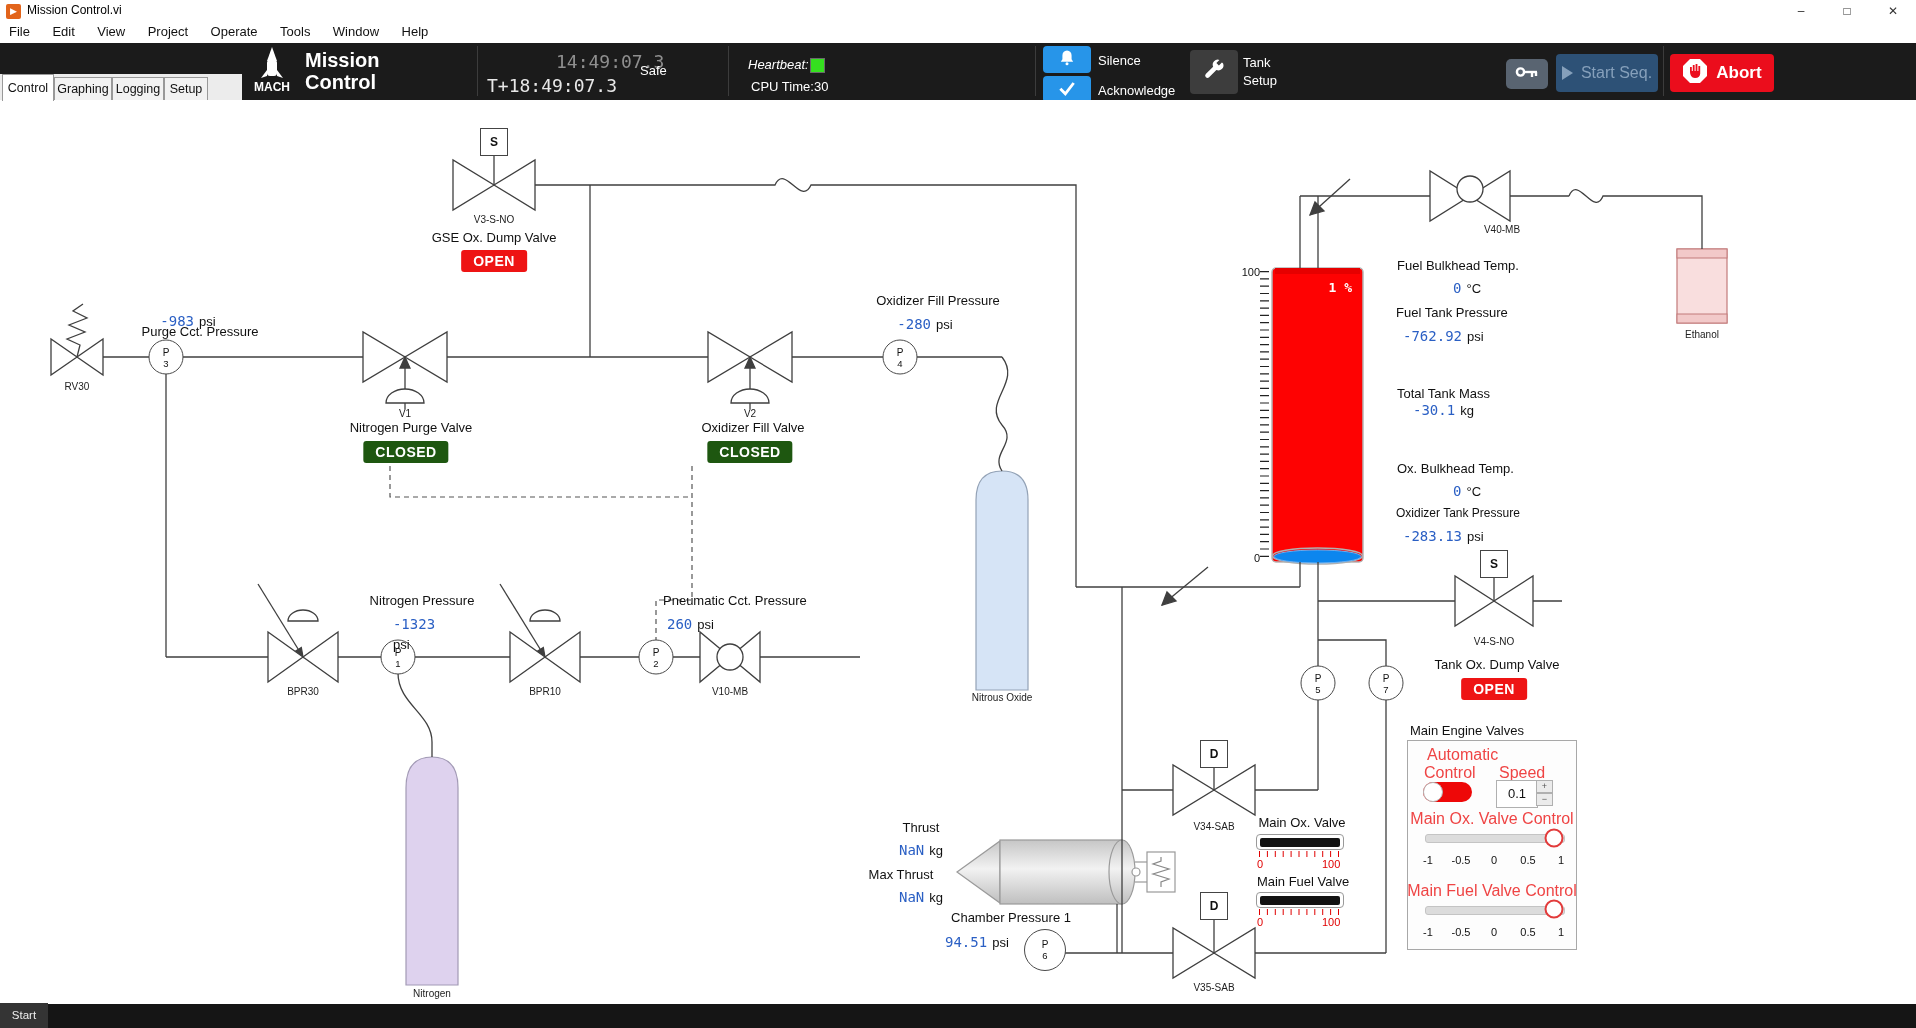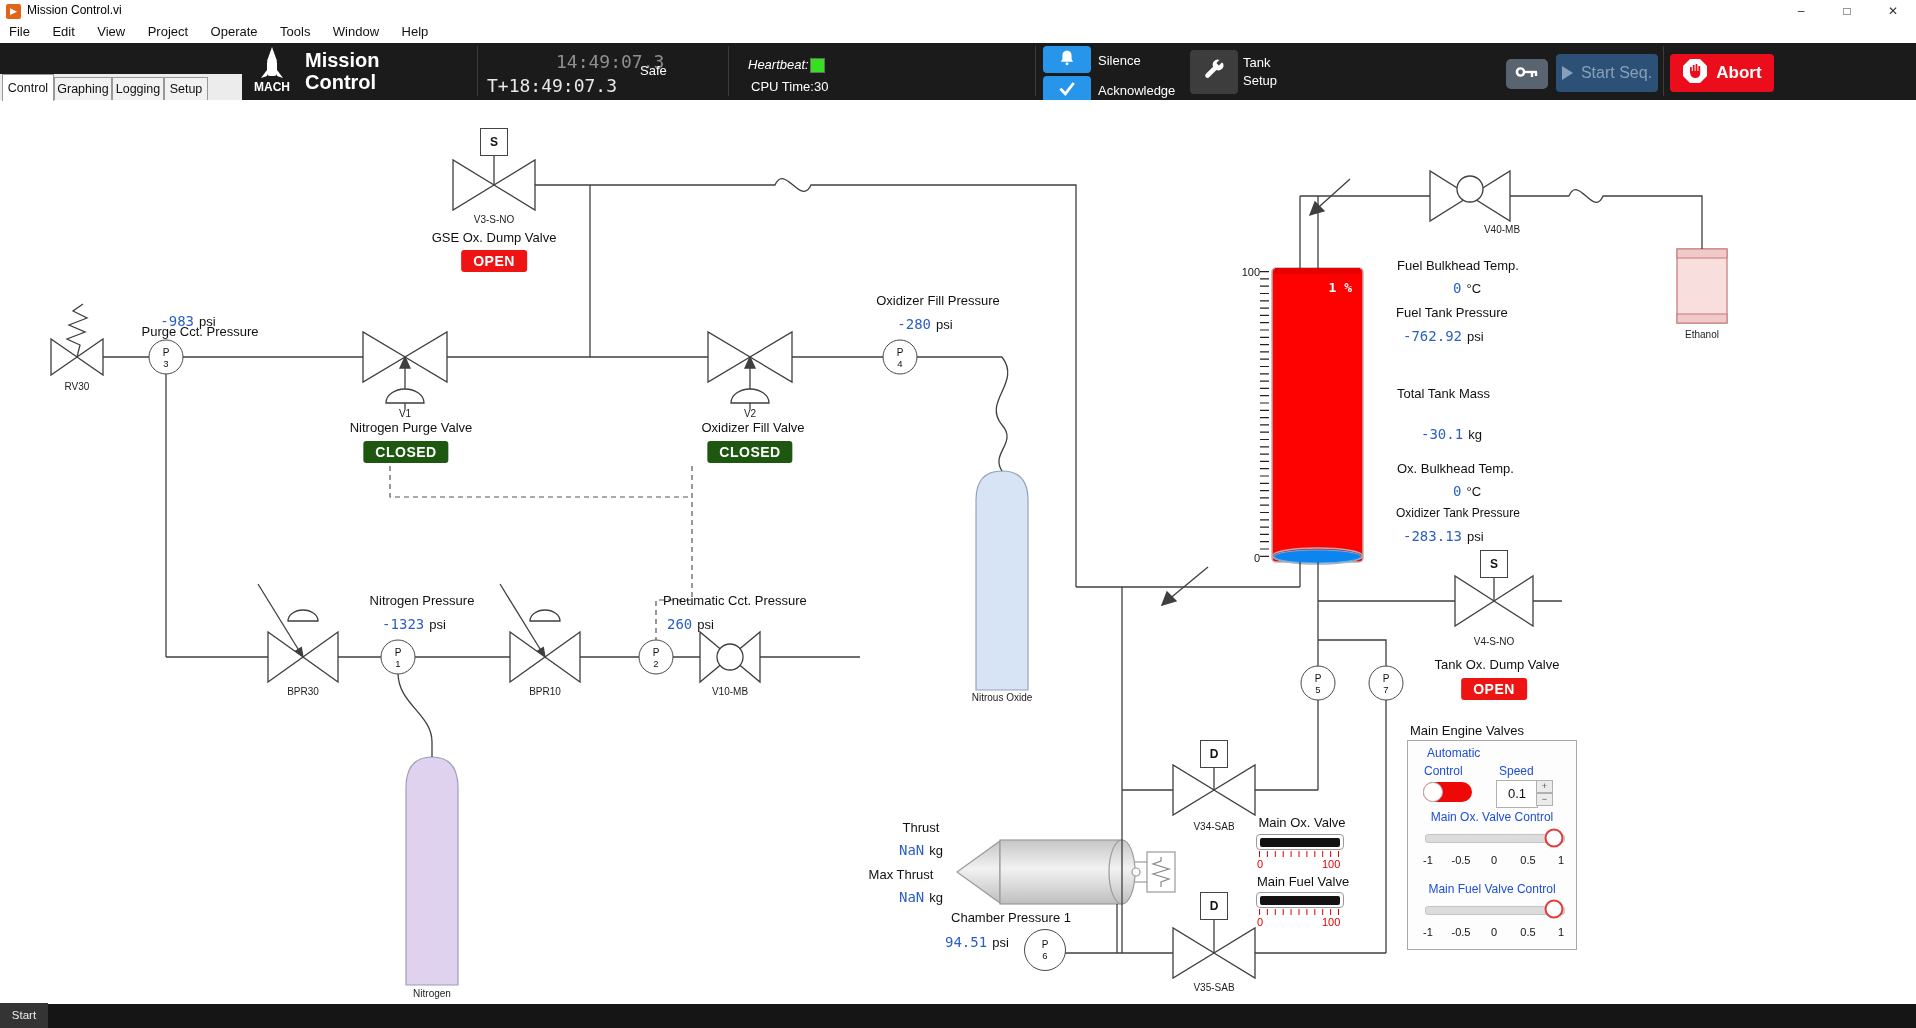--- a/index.html
+++ b/index.html
@@ -66,21 +66,21 @@
   
   #tanklevel{position:absolute;left:1304px;top:280px;width:48px;text-align:right;
              font:bold 13px "DejaVu Sans Mono",monospace;color:#fff;}
   .scalelbl{position:absolute;font-size:11px;color:#111;text-align:right;width:24px;}
   
   .gauge{position:absolute;width:86px;height:14px;border:1.5px solid #9a9a9a;border-radius:4px;background:#fff;}
   .gbar{position:absolute;left:3px;top:2.5px;right:3px;bottom:2.5px;background:#121212;border-radius:2px;}
   .glbl{position:absolute;font-size:11px;color:#e00000;}
   
   #enginepanel{position:absolute;left:1407px;top:740px;width:168px;height:208px;background:#fdfdfd;border:1.2px solid #a8a8a8;}
-  .ptxt{position:absolute;font-size:12px;color:#1d4ed8;white-space:nowrap;}
+  .ptxt{position:absolute;font-size:16px;color:#ef4444;white-space:nowrap;}
   #toggle{position:absolute;left:1423px;top:782px;width:49px;height:20px;border-radius:10px;background:#ee0808;}
   #toggle .tknob{position:absolute;left:0;top:0;width:20px;height:20px;border-radius:50%;background:#fff;
                  border:1px solid #b5b5b5;box-sizing:border-box;}
   #speedbox{position:absolute;left:1496px;top:780px;width:40px;height:26px;border:1px solid #b0b0b0;background:#fff;
             font-size:13px;color:#111;text-align:center;line-height:26px;}
   .spin{position:absolute;left:1536px;width:17px;height:13px;background:#ebebeb;border:1px solid #b0b0b0;
         box-sizing:border-box;font-size:9px;color:#555;text-align:center;line-height:11px;}
   .track{position:absolute;left:1425px;width:138px;height:7px;background:#dcdcdc;border:1px solid #c4c4c4;border-radius:3px;}
   .knob{position:absolute;width:19px;height:19px;border-radius:50%;background:#fff;border:2px solid #e23b3b;
         box-sizing:border-box;transform:translate(-50%,-50%);}
@@ -408,21 +408,21 @@
   <div class="lbl c" style="left:753px;top:420px;">Oxidizer Fill Valve</div>
   <div class="state closed" style="left:750px;top:441px;">CLOSED</div>
 
   <div class="lbl c" style="left:938px;top:293px;">Oxidizer Fill Pressure</div>
   <div class="val vc" style="left:925px;top:316px;">
     <span class="num">-280</span>
       <span class="unit">psi</span>
     </div>
 
   <div class="lbl c" style="left:422px;top:593px;">Nitrogen Pressure</div>
-  <div class="val vc" style="left:414px;top:616px;">
+  <div class="val vc" style="left:414px;top:616px;flex-direction:column;">
     <span class="num">-1323</span>
       <span class="unit">psi</span>
     </div>
   <div class="lbl c sm" style="left:303px;top:686px;">BPR30</div>
   <div class="lbl c sm" style="left:545px;top:686px;">BPR10</div>
 
   <div class="lbl" style="left:663px;top:593px;">Pneumatic Cct. Pressure</div>
   <div class="val" style="left:667px;top:616px;">
     <span class="num">260</span>
       <span class="unit">psi</span>
@@ -442,21 +442,21 @@
   <div class="val" style="left:1453px;top:280px;">
     <span class="num">0</span>
       <span class="unit">°C</span>
     </div>
   <div class="lbl" style="left:1396px;top:305px;">Fuel Tank Pressure</div>
   <div class="val" style="left:1403px;top:328px;">
     <span class="num">-762.92</span>
       <span class="unit">psi</span>
     </div>
   <div class="lbl" style="left:1397px;top:386px;">Total Tank Mass</div>
-  <div class="val" style="left:1413px;top:426px;margin-left:8px;">
+  <div class="val" style="left:1413px;top:402px;">
     <span class="num">-30.1</span>
       <span class="unit">kg</span>
     </div>
   <div class="lbl" style="left:1397px;top:461px;">Ox. Bulkhead Temp.</div>
   <div class="val" style="left:1453px;top:483px;">
     <span class="num">0</span>
       <span class="unit">°C</span>
     </div>
   <div class="lbl" style="left:1396px;top:506px;font-size:12px;">Oxidizer Tank Pressure</div>
   <div class="val" style="left:1403px;top:528px;">

